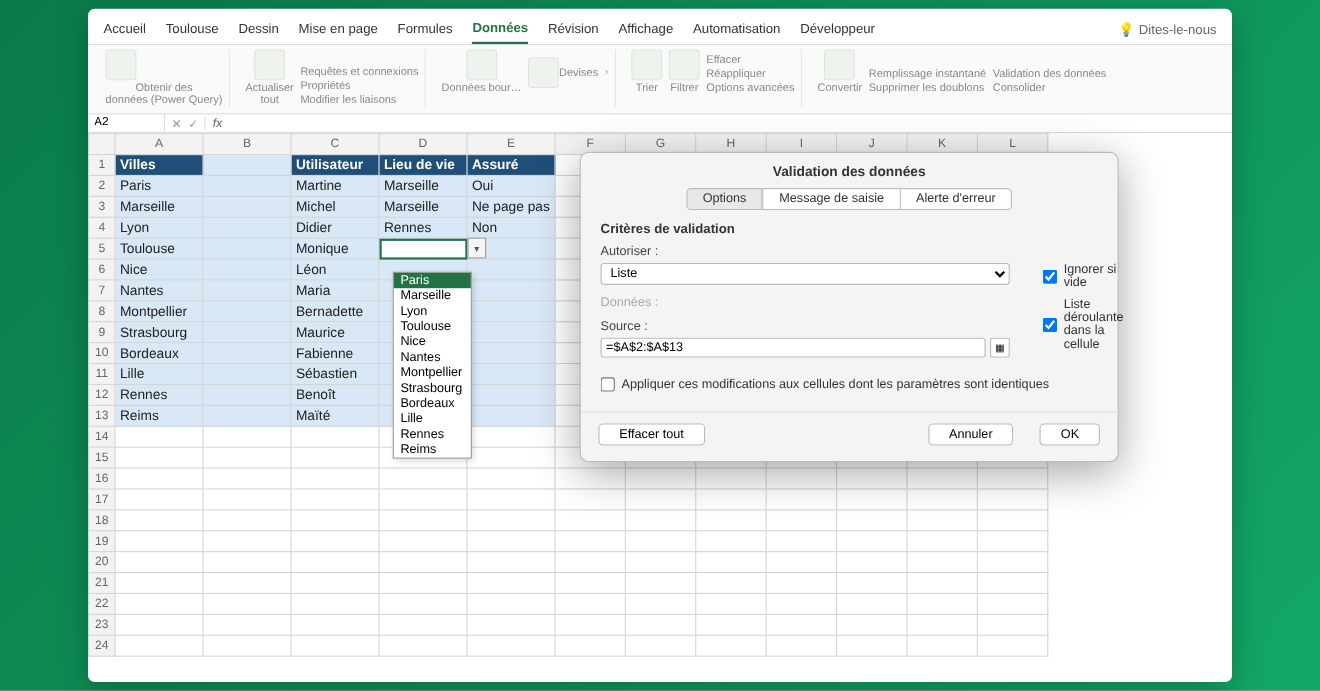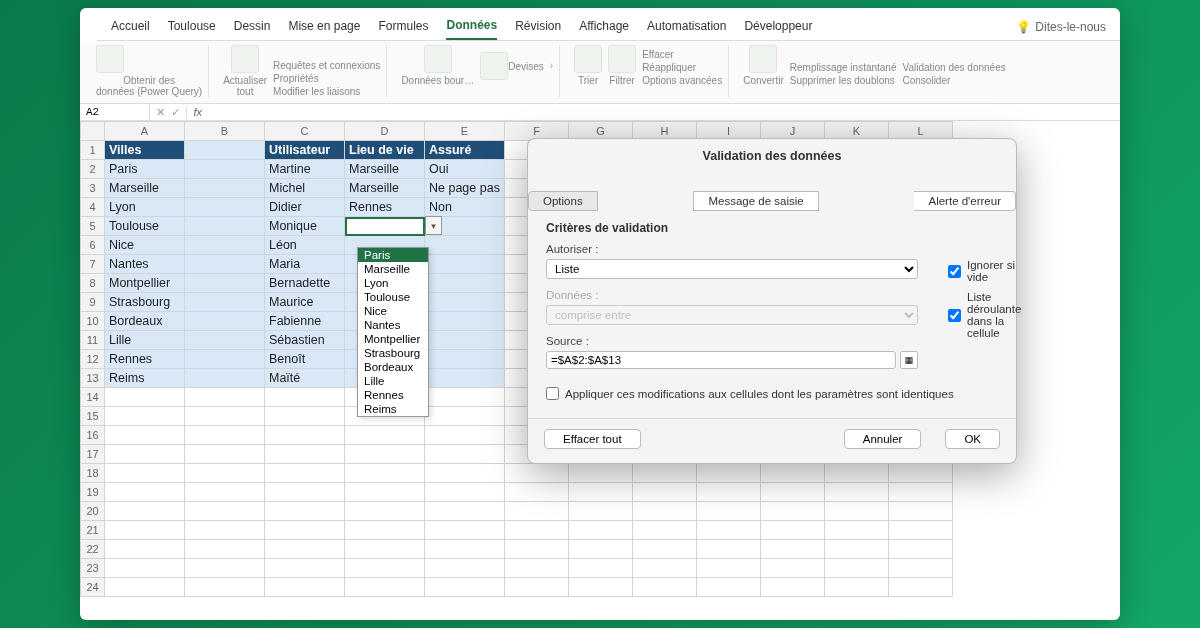--- a/index.html
+++ b/index.html
@@ -1,18 +1,18 @@
 <!DOCTYPE html>
 <html><head>
 <meta charset="utf-8">
 <style>
 * { box-sizing: border-box; margin: 0; padding: 0; font-family: -apple-system, "Segoe UI", Arial, sans-serif; }
 body { background: linear-gradient(135deg, #0a7a4a, #13a767); width: 1200px; height: 628px; overflow: hidden; position: relative; }
 .app { position: absolute; top: 8px; left: 80px; right: 80px; bottom: 8px; background: #fff; border-radius: 6px; box-shadow: 0 8px 30px rgba(0,0,0,.25); display: flex; flex-direction: column; overflow: hidden; }
-.tabs { display: flex; gap: 18px; padding: 6px 14px 0; border-bottom: 1px solid #ddd; font-size: 12px; color: #333; align-items: center; margin-left: 17px; }
+.tabs { display: flex; gap: 18px; padding: 6px 14px 0; border-bottom: 1px solid #ddd; font-size: 12px; color: #333; align-items: center; }
 .tabs .tab { padding: 4px 0 6px; cursor: pointer; }
 .tabs .tab.active { color: #217346; border-bottom: 2px solid #217346; font-weight: 700; }
 .tabs .tell { margin-left: auto; display: flex; align-items: center; gap: 4px; color: #666; }
 .ribbon { display: flex; gap: 8px; padding: 4px 10px 6px; border-bottom: 1px solid #ddd; font-size: 10px; color: #888; background: #fafafa; align-items: stretch; }
 .rgroup { display: flex; flex-direction: column; justify-content: space-between; padding: 0 6px; border-right: 1px solid #e5e5e5; }
 .rgroup:last-child { border-right: none; }
 .rgroup .icons { display: flex; gap: 6px; align-items: center; }
 .rgroup .small-lines { display: flex; flex-direction: column; gap: 2px; font-size: 10px; }
 .rgroup .label { text-align: center; font-size: 10px; margin-top: 2px; }
 .ricon { width: 28px; height: 28px; background: #eef3ee; border: 1px solid #dde6dd; border-radius: 3px; }
@@ -30,21 +30,21 @@
 .col-A { width: 80px; } .col-B { width: 80px; } .col-C { width: 80px; } .col-D { width: 80px; } .col-E { width: 80px; }
 .hdr-cell { background: #1f4e79 !important; color: #fff; font-weight: 700; }
 .sel-col { background: #d9e8f7; }
 .active-cell { outline: 2px solid #217346; outline-offset: -2px; position: relative; background: #fff !important; }
 .dropdown-btn { position: absolute; right: -18px; top: -1px; width: 17px; height: 19px; border: 1px solid #999; background: #f5f5f5; display: flex; align-items: center; justify-content: center; font-size: 9px; color: #555; }
 .dropdown-list { position: absolute; left: 357px; top: 247px; width: 72px; background: #fff; border: 1px solid #999; box-shadow: 2px 2px 6px rgba(0,0,0,.15); font-size: 11.5px; z-index: 5; }
 .dropdown-list .item { padding: 1px 6px; cursor: pointer; }
 .dropdown-list .item.sel { background: #217346; color: #fff; }
 .dialog { position: absolute; left: 527px; top: 138px; width: 490px; background: #f4f4f4; border: 1px solid #bbb; border-radius: 8px; box-shadow: 0 10px 40px rgba(0,0,0,.35); font-size: 12px; color: #333; z-index: 10; }
 .dialog .title { text-align: center; font-weight: 600; padding: 10px 0 8px; font-size: 12.5px; }
-.dialog .dtabs { display: flex; justify-content: space-between; gap: 0; margin-bottom: 10px; margin-top: 20px; }
+.dialog .dtabs { display: flex; justify-content: center; gap: 0; margin-bottom: 10px; }
 .dialog .dtab { padding: 3px 14px; border: 1px solid #bbb; background: #fff; font-size: 11.5px; cursor: pointer; }
 .dialog .dtab:first-child { border-radius: 4px 0 0 4px; }
 .dialog .dtab:last-child { border-radius: 0 4px 4px 0; border-left: none; }
 .dialog .dtab.active { background: #e8e8e8; }
 .dialog .body { padding: 0 18px 12px; }
 .dialog .section-title { font-weight: 600; margin: 4px 0 8px; font-size: 12px; }
 .dialog .row { display: flex; gap: 30px; margin-bottom: 8px; align-items: flex-start; }
 .dialog .left { flex: 0 0 200px; display: flex; flex-direction: column; gap: 4px; }
 .dialog .right { flex: 1; display: flex; flex-direction: column; gap: 8px; padding-top: 16px; }
 .dialog label.small { font-size: 11.5px; color: #444; }
@@ -569,21 +569,20 @@
       <span class="dtab">Message de saisie</span>
       <span class="dtab">Alerte d'erreur</span>
     </div>
   <div class="body">
     <div class="section-title">Critères de validation</div>
     <div class="row">
       <div class="left">
         <label class="small">Autoriser :</label>
         <select><option>Liste</option></select>
         <label class="small" style="color:#aaa;margin-top:6px">Données :</label>
-        <select disabled=""><option>comprise entre</option></select>
         <label class="small" style="margin-top:6px">Source :</label>
         <div class="src-row" style="width:372px">
           <input type="text" value="=$A$2:$A$13" style="">
           <button class="src-btn">▦</button>
         </div>
       </div>
       <div class="right">
         <div class="chk">
             <input type="checkbox" checked="" style="">
             <span>Ignorer si vide</span>

